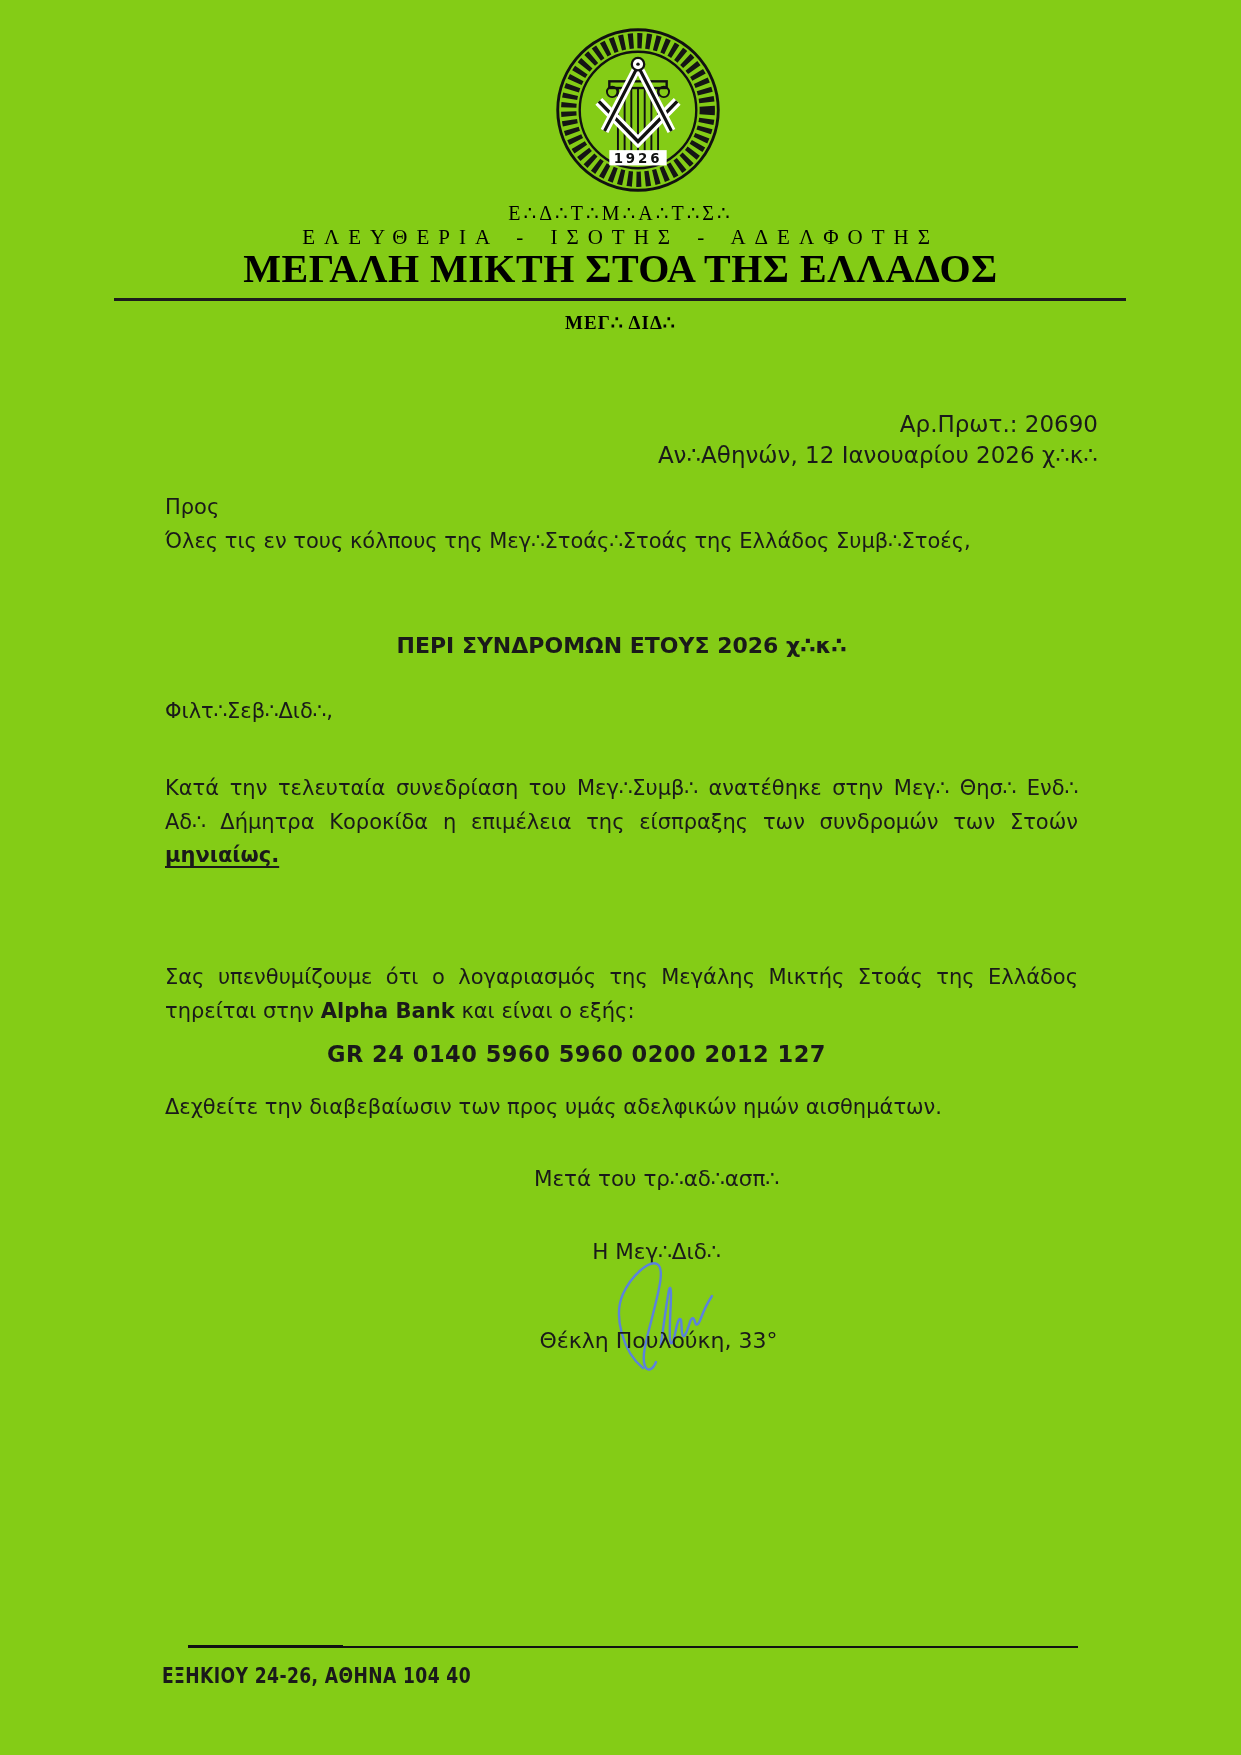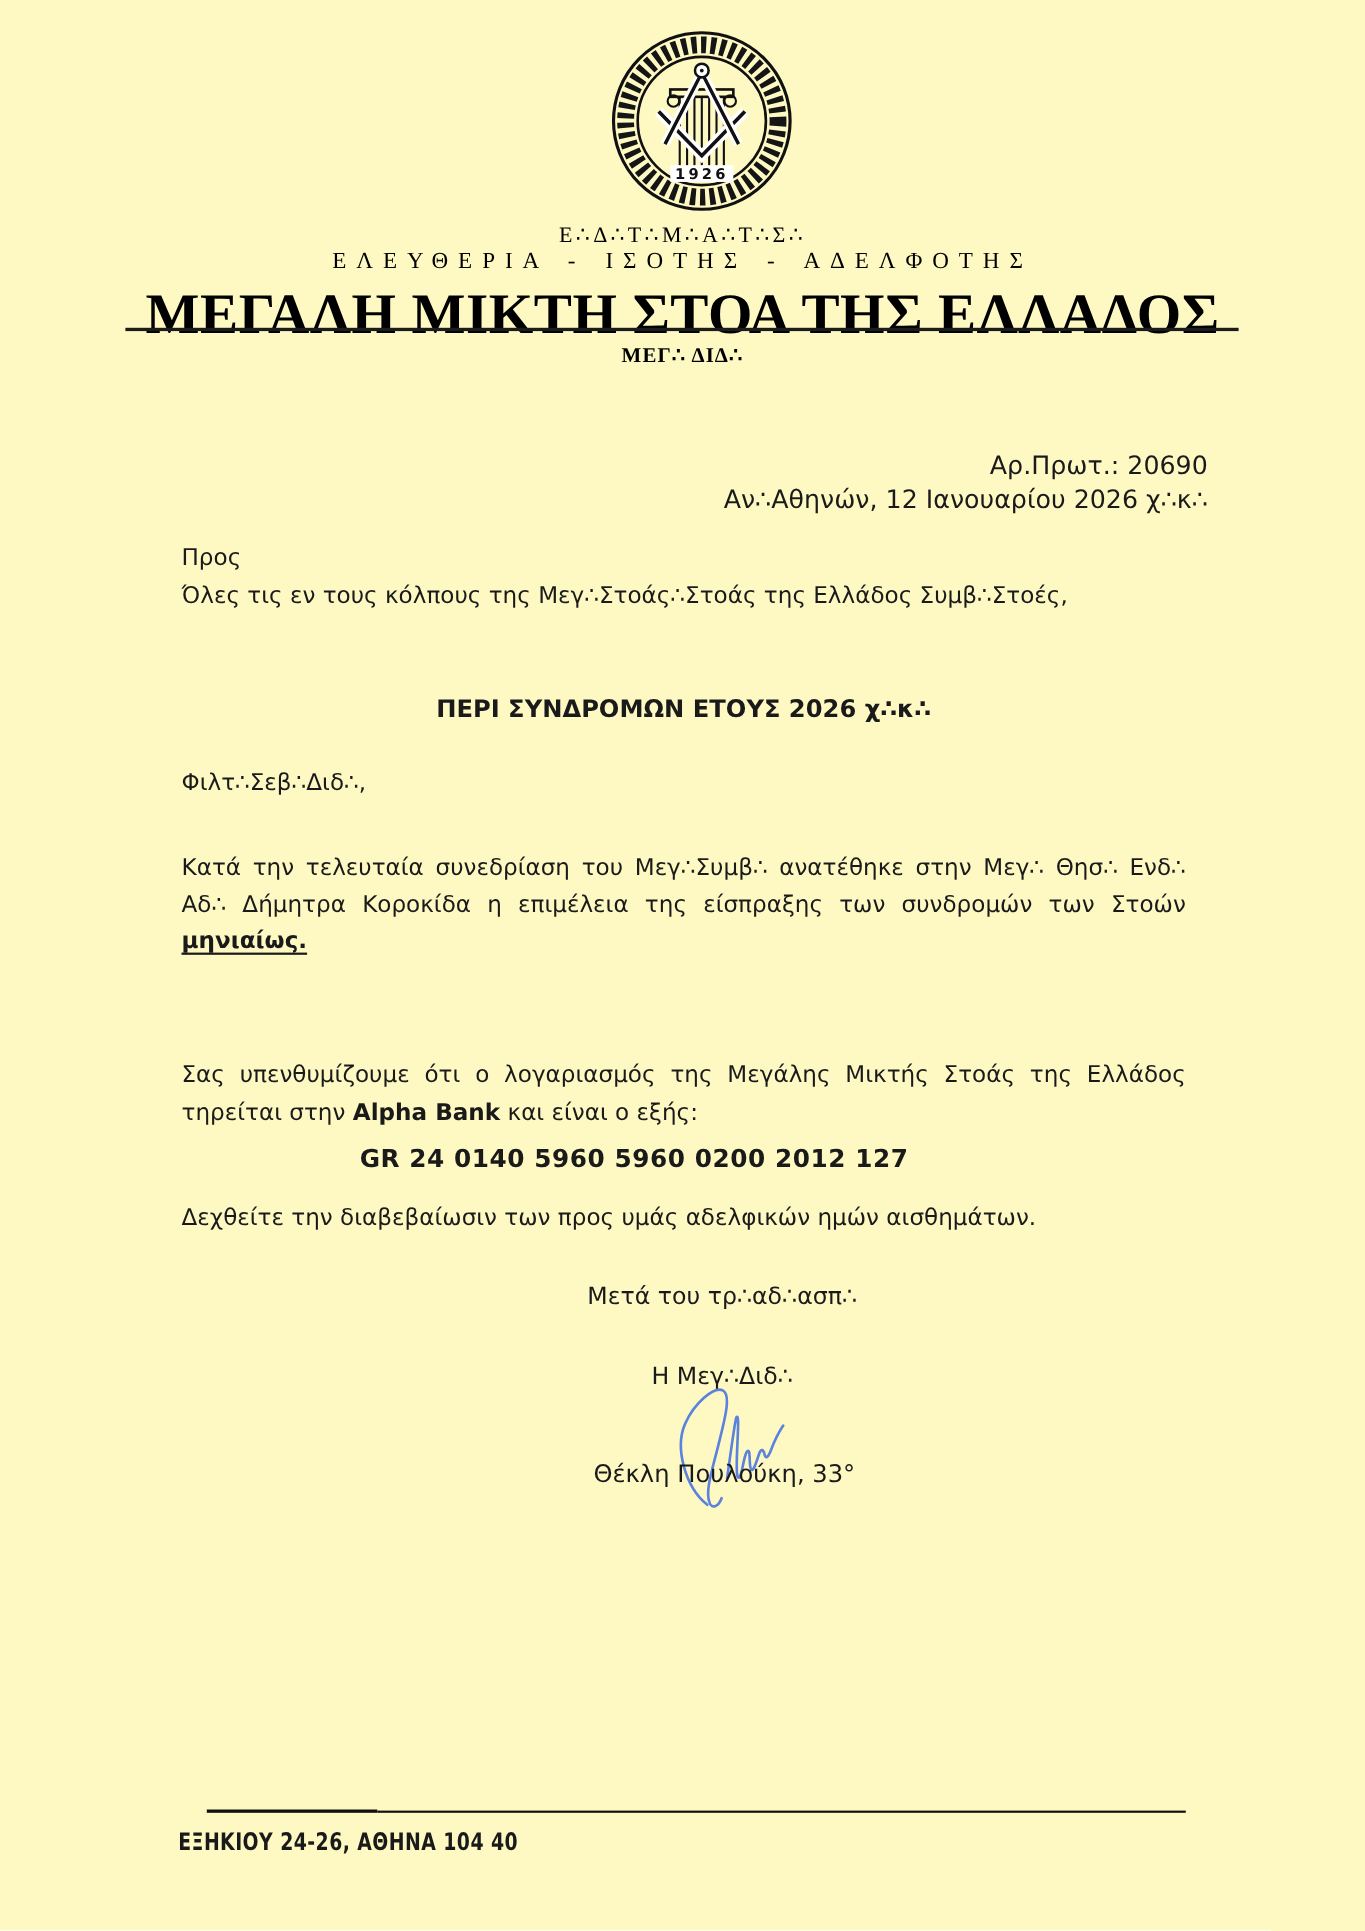--- a/index.html
+++ b/index.html
@@ -1,33 +1,33 @@
 <!DOCTYPE html>
 <html><head>
 <meta charset="utf-8">
 <style>
   html,body { margin:0; padding:0; background:#ffffff; }
   .page {
     position:relative;
     width:1241px; height:1755px;
     margin:0 auto;
-    background:#fef9c3;
+    background:#84cc16;
     color:#1a1a1a;
     font-family:"DejaVu Sans", sans-serif;
     overflow:hidden;
   }
   .abs { position:absolute; }
   .serif { font-family:"Liberation Serif","DejaVu Serif",serif; }
   .center-row { left:0; width:1241px; text-align:center; }
 
   
   .logo-wrap { top:24px; left:552px; width:172px; height:172px; }
   .hdr-abbr { top:201px; font-size:20px; letter-spacing:3px; color:#000; }
   .hdr-motto { top:225px; font-size:21px; letter-spacing:9px; word-spacing:4px; color:#000; }
-  .hdr-title { top:257px; font-size:52px; font-weight:bold; letter-spacing:0.5px; color:#000; }
+  .hdr-title { top:245px; font-size:40px; font-weight:bold; letter-spacing:0.5px; color:#000; }
   .hdr-rule { top:298px; left:114px; width:1012px; height:3px; background:#1c1c1c; }
   .hdr-office { top:311px; font-size:19px; font-weight:bold; letter-spacing:1px; color:#000; }
 
   
   .refblock { top:409px; right:143px; text-align:right; font-size:23px; line-height:31px; }
 
   
   .bodycol { left:165px; width:913px; font-size:21px; line-height:33.5px; }
   .jline { text-align:justify; text-align-last:justify; }
   .recipient { top:491px; }

